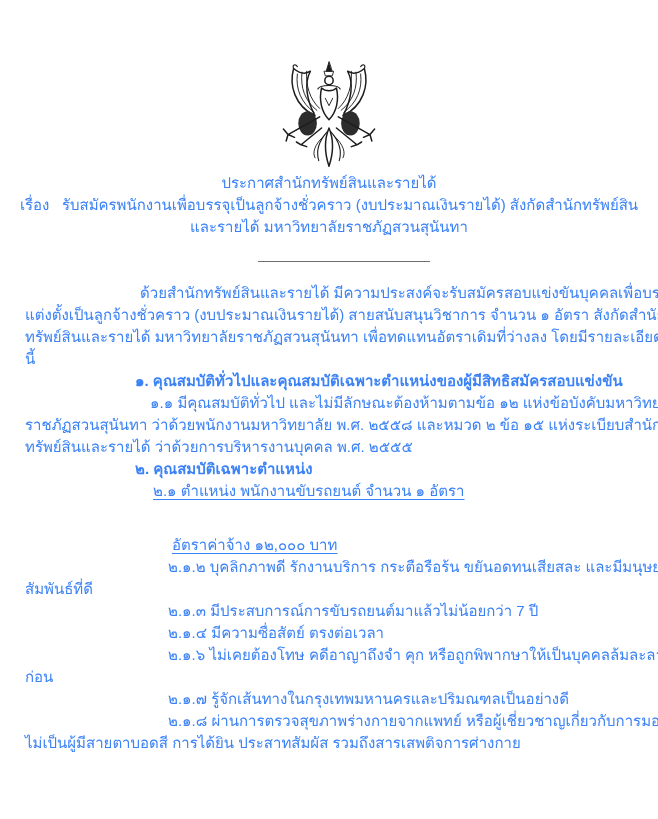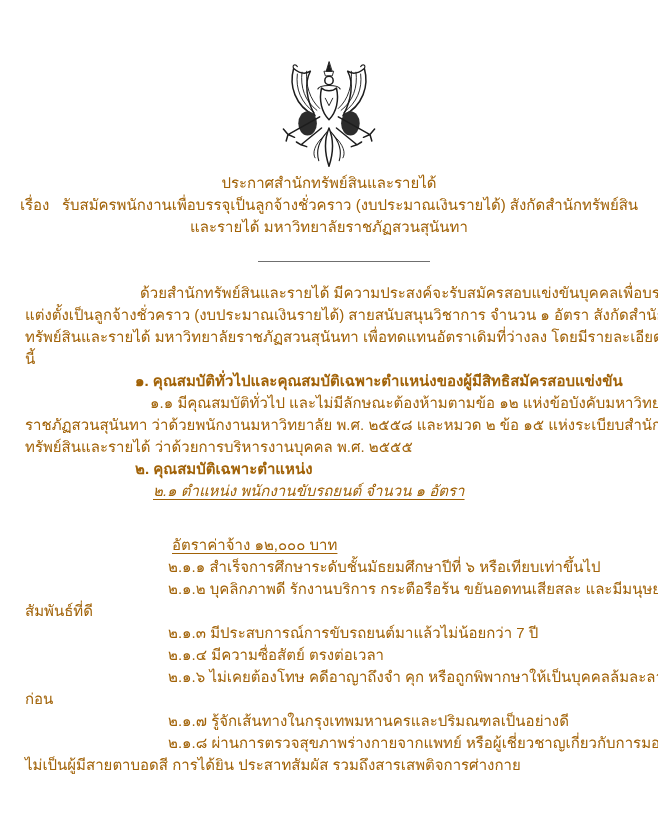--- a/index.html
+++ b/index.html
@@ -3,38 +3,38 @@
 <meta charset="utf-8">
 <style>
   html,body{margin:0;padding:0;background:#ffffff;}
   .page{
     position:relative;
     width:658px;height:819px;
     background:#ffffff;
     overflow:hidden;
     font-family:"Liberation Sans","DejaVu Sans",sans-serif;
     font-size:15px;
-    color:#a16207;
+    color:#3b82f6;
   }
   .emblem{width:112px;height:108px;margin:61px auto 3px;display:block;}
   .title-block{text-align:center;}
   .ln{line-height:22px;white-space:nowrap;}
   .divider{
     width:172px;height:0;
     border-top:1.5px solid #6f6f6f;
     margin:23px auto 0;
     transform:translateX(15px);
   }
   .content{padding:0 25px;margin-top:20px;}
   .bold{font-weight:bold;}
   .ul{text-decoration:underline;text-underline-offset:3px;text-decoration-thickness:1px;}
   .ind-para{padding-left:115px;}
   .ind-head{padding-left:110px;}
   .ind-s11{padding-left:125px;}
-  .ind-pos{padding-left:128px;font-style:italic;}
+  .ind-pos{padding-left:128px;}
   .ind-salary{padding-left:147px;margin-top:32px;}
   .ind-item{padding-left:143px;}
   .cont{padding-left:0;}
 </style>
 </head>
 <body>
 
 <div class="page">
 
   <svg class="emblem" viewBox="0 0 120 116" xmlns="http://www.w3.org/2000/svg" aria-hidden="true">
@@ -96,21 +96,20 @@
 
     <div class="ln ind-head bold">๑. คุณสมบัติทั่วไปและคุณสมบัติเฉพาะตำแหน่งของผู้มีสิทธิสมัครสอบแข่งขัน</div>
     <div class="ln ind-s11">๑.๑ มีคุณสมบัติทั่วไป และไม่มีลักษณะต้องห้ามตามข้อ ๑๒ แห่งข้อบังคับมหาวิทยาลัย</div>
     <div class="ln cont">ราชภัฏสวนสุนันทา ว่าด้วยพนักงานมหาวิทยาลัย พ.ศ. ๒๕๕๘ และหมวด ๒ ข้อ ๑๕ แห่งระเบียบสำนัก</div>
     <div class="ln cont">ทรัพย์สินและรายได้ ว่าด้วยการบริหารงานบุคคล พ.ศ. ๒๕๕๕</div>
 
     <div class="ln ind-head bold">๒. คุณสมบัติเฉพาะตำแหน่ง</div>
     <div class="ln ind-pos"><span class="ul">๒.๑ ตำแหน่ง พนักงานขับรถยนต์ จำนวน ๑ อัตรา</span></div>
     <div class="ln ind-salary"><span class="ul">อัตราค่าจ้าง ๑๒,๐๐๐ บาท</span></div>
 
-    <div class="ln ind-item">๒.๑.๑ สำเร็จการศึกษาระดับชั้นมัธยมศึกษาปีที่ ๖ หรือเทียบเท่าขึ้นไป</div>
     <div class="ln ind-item">๒.๑.๒ บุคลิกภาพดี รักงานบริการ กระตือรือร้น ขยันอดทนเสียสละ และมีมนุษย</div>
     <div class="ln cont">สัมพันธ์ที่ดี</div>
     <div class="ln ind-item">๒.๑.๓ มีประสบการณ์การขับรถยนต์มาแล้วไม่น้อยกว่า 7 ปี</div>
     <div class="ln ind-item">๒.๑.๔ มีความซื่อสัตย์ ตรงต่อเวลา</div>
     <div class="ln ind-item">๒.๑.๖ ไม่เคยต้องโทษ คดีอาญาถึงจำ คุก หรือถูกพิพากษาให้เป็นบุคคลล้มละลายมา</div>
     <div class="ln cont">ก่อน</div>
     <div class="ln ind-item">๒.๑.๗ รู้จักเส้นทางในกรุงเทพมหานครและปริมณฑลเป็นอย่างดี</div>
     <div class="ln ind-item">๒.๑.๘ ผ่านการตรวจสุขภาพร่างกายจากแพทย์ หรือผู้เชี่ยวชาญเกี่ยวกับการมองเห็น</div>
     <div class="ln cont">ไม่เป็นผู้มีสายตาบอดสี การได้ยิน ประสาทสัมผัส รวมถึงสารเสพติจการศ่างกาย</div>
 

